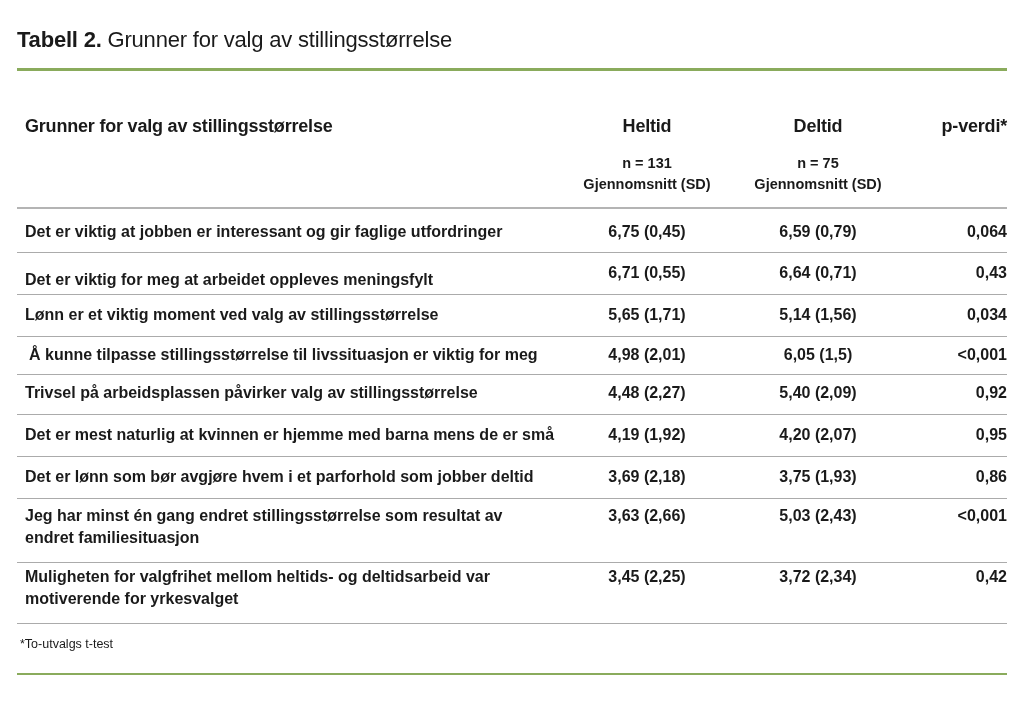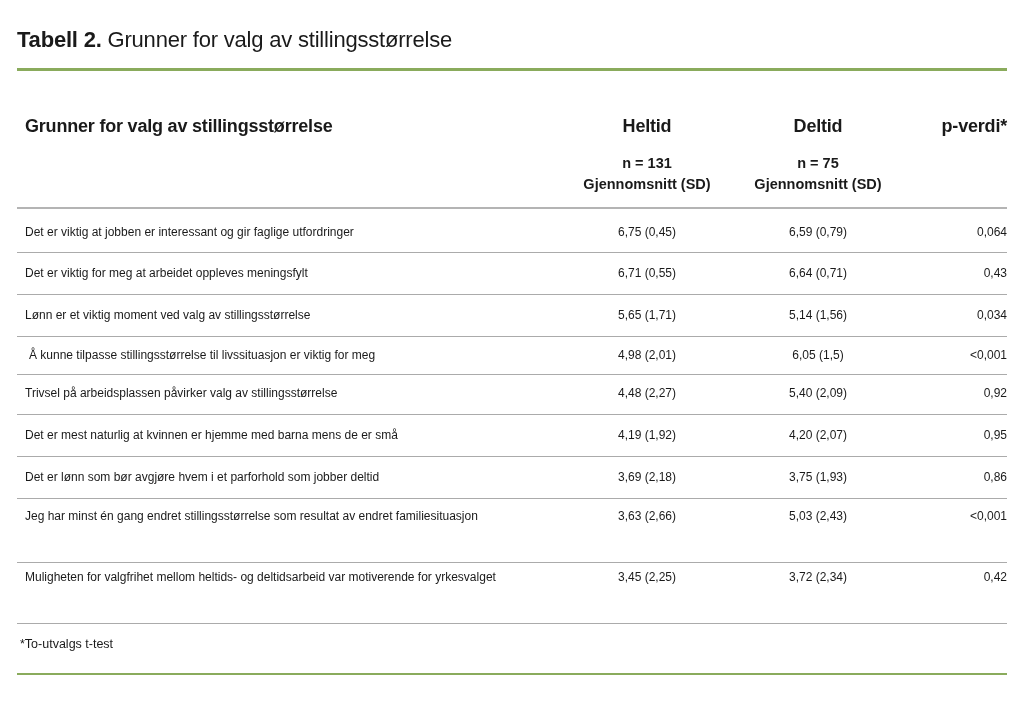--- a/index.html
+++ b/index.html
@@ -80,22 +80,23 @@
     }
     .row {
       position: relative;
       width: 990px;
       border-bottom: 1.5px solid #ababab;
       box-sizing: border-box;
     }
     .row .cell {
       position: absolute;
       top: 12px;
-      font-size: 12px;
+      font-size: 16px;
       line-height: 22px;
+      font-weight: bold;
     }
     .row .cell.label {
       left: 8px;
       width: 540px;
       white-space: normal;
     }
     .row .cell.label.indent { left: 12px; }
     .row .cell.num { white-space: nowrap; }
 
     .footnote {
@@ -135,21 +136,21 @@
   </div>
 
   <div class="rows">
     <div class="row" style="height:44px">
       <div class="cell label">Det er viktig at jobben er interessant og gir faglige utfordringer</div>
       <div class="cell num col-heltid">6,75 (0,45)</div>
       <div class="cell num col-deltid">6,59 (0,79)</div>
       <div class="cell num col-p">0,064</div>
     </div>
     <div class="row" style="height:42px">
-      <div class="cell label" style="top:9px">Det er viktig for meg at arbeidet oppleves meningsfylt</div>
+      <div class="cell label" style="top:16px">Det er viktig for meg at arbeidet oppleves meningsfylt</div>
       <div class="cell num col-heltid" style="top:9px">6,71 (0,55)</div>
       <div class="cell num col-deltid" style="top:9px">6,64 (0,71)</div>
       <div class="cell num col-p" style="top:9px">0,43</div>
     </div>
     <div class="row" style="height:42px">
       <div class="cell label" style="top:9px">Lønn er et viktig moment ved valg av stillingsstørrelse</div>
       <div class="cell num col-heltid" style="top:9px">5,65 (1,71)</div>
       <div class="cell num col-deltid" style="top:9px">5,14 (1,56)</div>
       <div class="cell num col-p" style="top:9px">0,034</div>
     </div>

